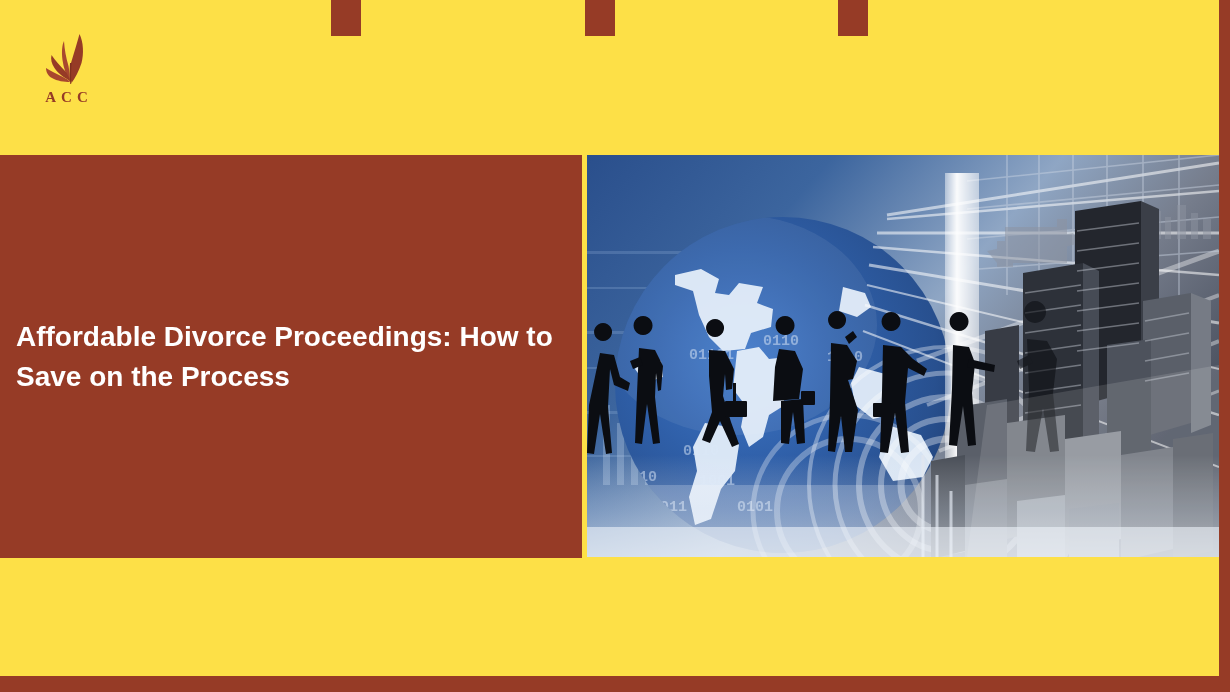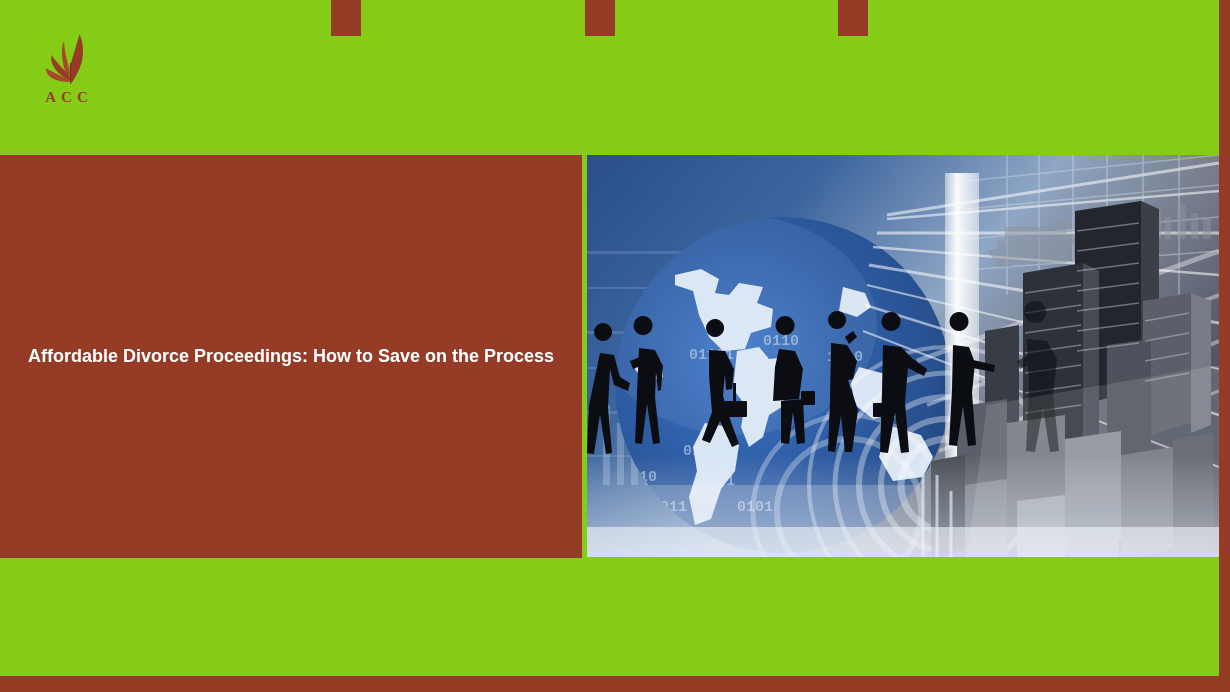--- a/index.html
+++ b/index.html
@@ -7,21 +7,21 @@
     width: 1230px;
     height: 692px;
     background: #ffffff;
     font-family: "Liberation Sans", sans-serif;
     overflow: hidden;
   }
   #slide {
     position: relative;
     width: 1230px;
     height: 692px;
-    background: #84cc16;
+    background: #fde047;
   }
 
   
   .top-square {
     position: absolute;
     top: 0;
     width: 30px;
     height: 36px;
     background: #963B26;
   }
@@ -84,21 +84,21 @@
     top: 155px;
     width: 582px;
     height: 403px;
     background: #963B26;
     display: flex;
     align-items: center;
     justify-content: center;
   }
   #title-text {
     color: #ffffff;
-    font-size: 18px;
+    font-size: 28px;
     font-weight: bold;
     line-height: 1.42;
     text-align: left;
     padding: 0 10px;
     max-width: 570px;
   }
 
   
   #photo {
     position: absolute;

